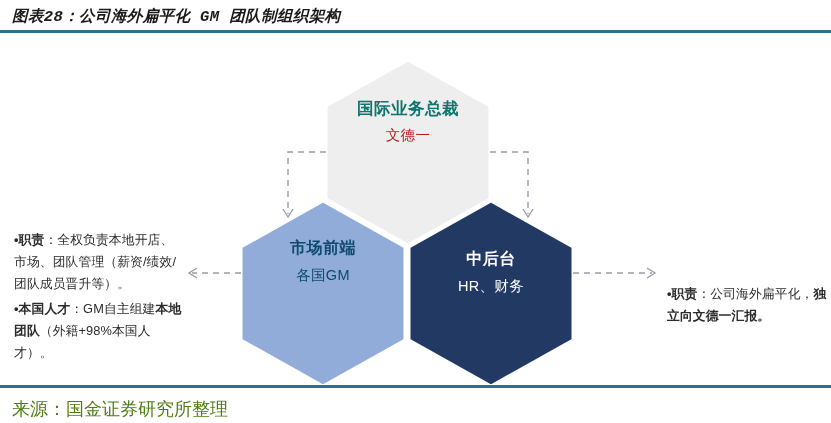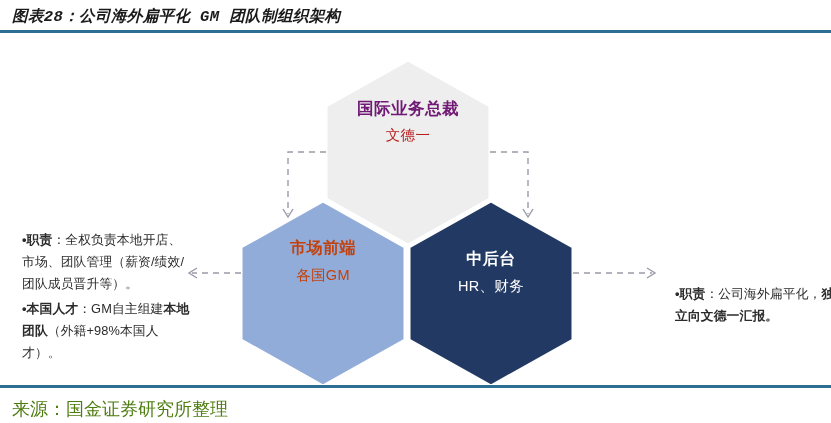--- a/index.html
+++ b/index.html
@@ -84,34 +84,33 @@
     margin-bottom: 11px;
   }
   .hex-sub {
     font-size: 14.5px;
     font-weight: normal;
     letter-spacing: 0.3px;
     display: block;
   }
 
   #hex-label-top        { left: 318px; top: 67px; width: 180px; color: #3f3f3f; }
-  #hex-label-top .hex-title { font-size: 16.5px; color: #701a75; }
+  #hex-label-top .hex-title { font-size: 16.5px; color: #0f766e; }
   #hex-label-top .hex-sub   { color: #b91c1c; }
 
-  #hex-label-left       { left: 247px; top: 207px; width: 152px; color: #c2410c; }
+  #hex-label-left       { left: 247px; top: 207px; width: 152px; color: #0c4a6e; }
   #hex-label-right      { left: 415px; top: 218px; width: 152px; color: #ffffff; }
 
   
   .side-text {
     position: absolute;
     font-size: 12.8px;
     line-height: 1.72;
     color: #2b2b2b;
     letter-spacing: 0.1px;
-    margin-left: 8px;
   }
   #left-note  { left: 14px;  top: 196px; width: 172px; }
   #right-note { left: 667px; top: 250px; width: 170px; }
   .side-text p { margin: 0 0 3px 0; }
   .side-text b { font-weight: bold; }
   .bullet-dot { font-weight: bold; }
 </style>
 </head>
 <body>
 

